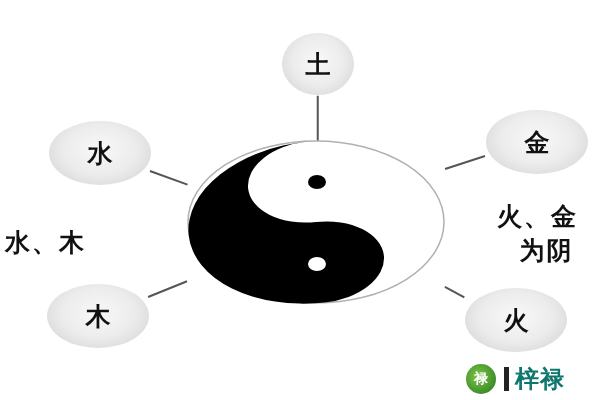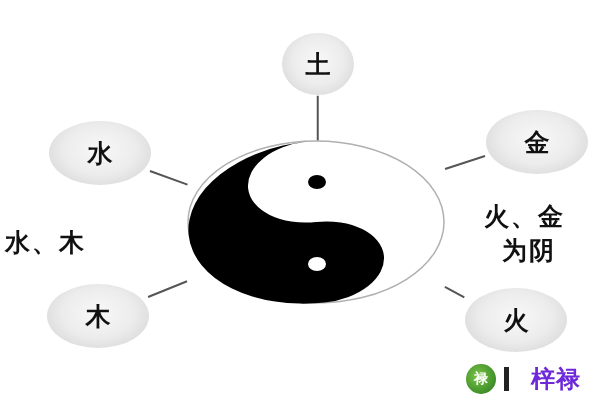--- a/index.html
+++ b/index.html
@@ -7,21 +7,21 @@
     .bubble { position: absolute; border-radius: 50%;
       background: radial-gradient(ellipse at 50% 45%, #f8f8f8 0%, #ececec 50%, #cfcfcf 100%);
       display: flex; align-items: center; justify-content: center; }
     .bubble span { font-size: 25px; font-weight: bold; color: #111; }
     .conn { position: absolute; height: 1.5px; background: #555; transform-origin: 0 50%; }
     .caption { position: absolute; font-size: 25px; font-weight: bold; color: #111; letter-spacing: 2px; line-height: 34px; white-space: nowrap; }
     #yinyang { position: absolute; left: 186px; top: 139px; width: 260px; height: 166px; }
     #logo { position: absolute; left: 466px; top: 360px; width: 134px; height: 38px; display: flex; align-items: center; }
     #logo .badge { width: 30px; height: 30px; border-radius: 50%; background: radial-gradient(circle at 40% 40%, #7cc447 0%, #3f8f2a 70%, #1f5f1a 100%); display:flex; align-items:center; justify-content:center; color:#fff; font-size: 14px; font-weight: bold; }
     #logo .bar { width: 5px; height: 24px; background: #222; margin: 0 6px 0 8px; }
-    #logo .brand { font-size: 24px; font-weight: bold; color: #6d28d9; letter-spacing: 1px; margin-left: 16px; }
+    #logo .brand { font-size: 24px; font-weight: bold; color: #0f766e; letter-spacing: 1px; }
   </style>
 </head>
 <body>
 
 <div id="stage">
 
   <div class="conn" style="left:318px; top:95px; width:45px; transform: rotate(90deg);"></div>
   <div class="conn" style="left:150px; top:170px; width:40px; transform: rotate(20deg);"></div>
   <div class="conn" style="left:445px; top:168px; width:42px; transform: rotate(-18deg);"></div>
   <div class="conn" style="left:148px; top:296px; width:42px; transform: rotate(-22deg);"></div>
@@ -46,23 +46,23 @@
   <div class="bubble" style="left:47px; top:284px; width:102px; height:64px;">
     <span>木</span>
   </div>
   <div class="bubble" style="left:465px; top:288px; width:102px; height:64px;">
     <span>火</span>
   </div>
 
   <div class="caption" style="left:5px; top:202px;margin-top:24px;">
     <div>水、木</div>
   </div>
-  <div class="caption" style="left:484px; top:200px;">
+  <div class="caption" style="left:497px; top:200px;">
     <div>火、金</div>
-    <div style="padding-left:18px;">为阴</div>
+    <div style="padding-left:18px;text-align:center;">为阴</div>
   </div>
 
   <div id="logo">
     <div class="badge">
         <span>禄</span>
       </div>
     <div class="bar"></div>
     <div class="brand">梓禄</div>
   </div>
 </div>

